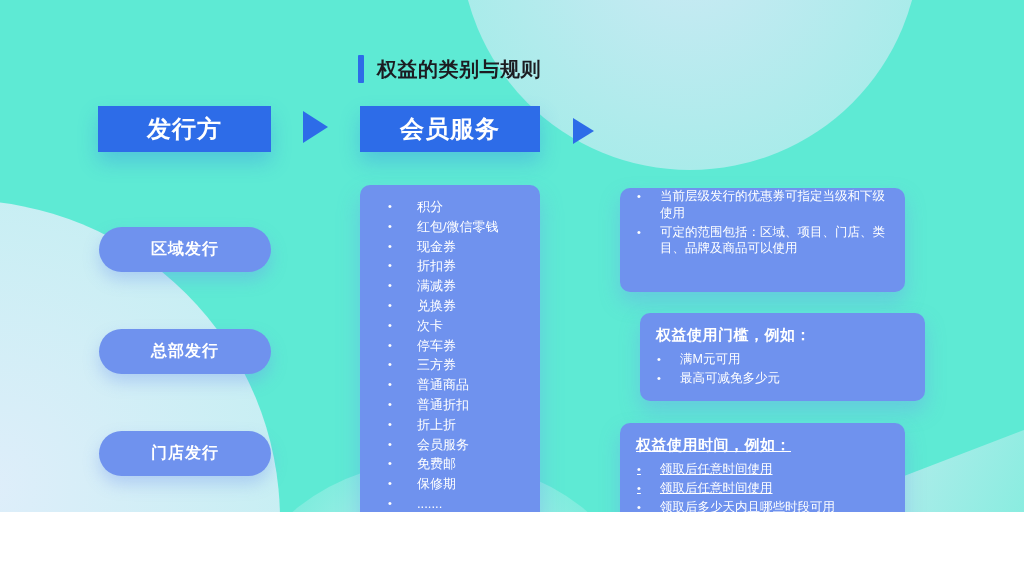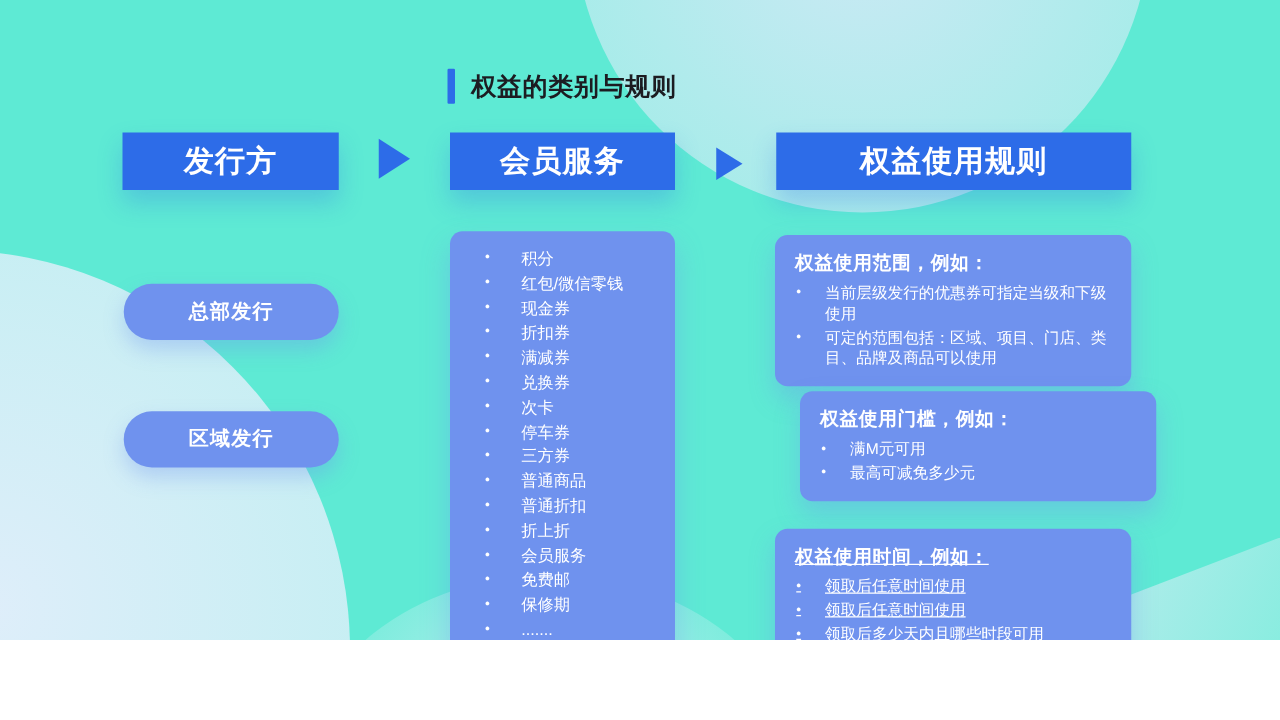--- a/index.html
+++ b/index.html
@@ -119,28 +119,28 @@
 
   <div class="title-row">
     <div class="title-accent"></div>
     <div class="page-title">权益的类别与规则</div>
   </div>
 
   <div class="hdr hdr-1">发行方</div>
   <div class="arrow arrow-1"></div>
   <div class="hdr hdr-2">会员服务</div>
   <div class="arrow arrow-2"></div>
-  <div class="hdr hdr-3">权益使用规则</div>
 
   <div class="pill-col">
 
+      <div class="pill">区域发行</div>
+
       <div class="pill">总部发行</div>
 
-      <div class="pill">区域发行</div>
-
+      <div class="pill">门店发行</div>
     </div>
 
   <div class="cat-panel">
 
       <div class="cat-item">
         <span class="cat-bullet">•</span>
         <span class="cat-text">积分</span>
       </div>
 
       <div class="cat-item">
@@ -213,21 +213,20 @@
         <span class="cat-text">保修期</span>
       </div>
 
       <div class="cat-item">
         <span class="cat-bullet">•</span>
         <span class="cat-text">.......</span>
       </div>
     </div>
 
   <div class="rule-panel rule-1">
-    <div class="rule-title">权益使用范围，例如：</div>
     <div class="rule-bullets">
 
         <div class="rule-bullet">
           <span class="rule-dot">•</span>
           <span class="rule-text">当前层级发行的优惠券可指定当级和下级使用</span>
         </div>
 
         <div class="rule-bullet">
           <span class="rule-dot">•</span>
           <span class="rule-text">可定的范围包括：区域、项目、门店、类目、品牌及商品可以使用</span>

